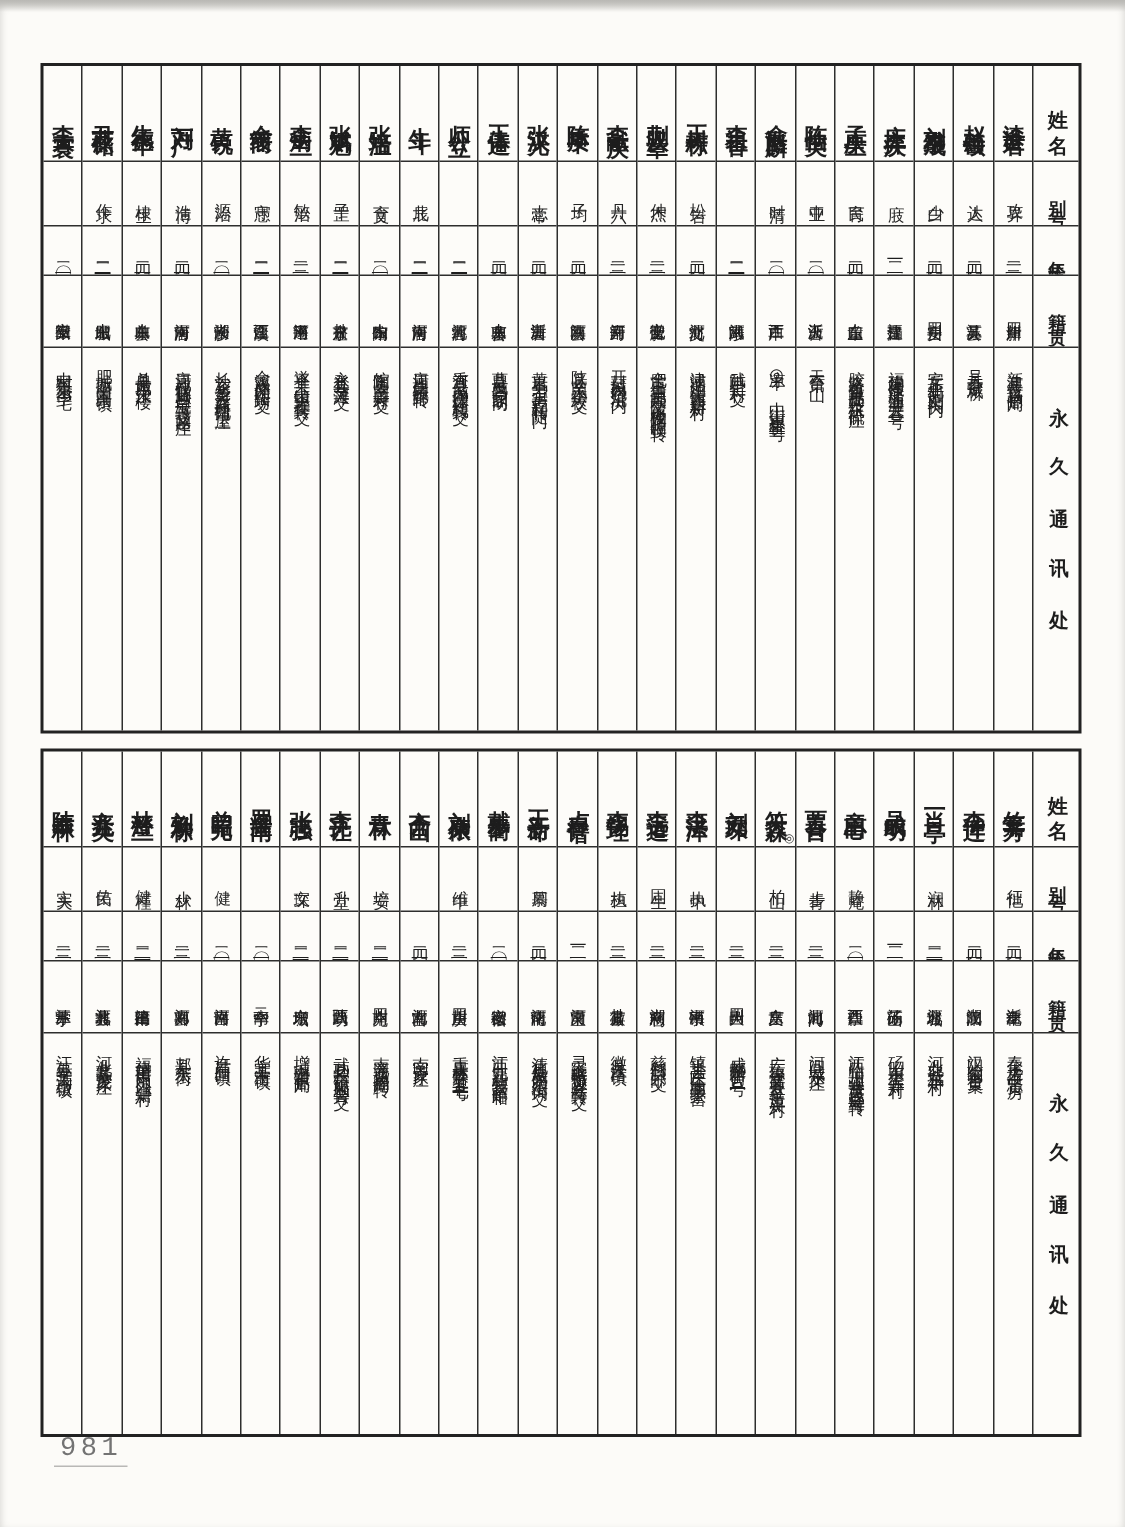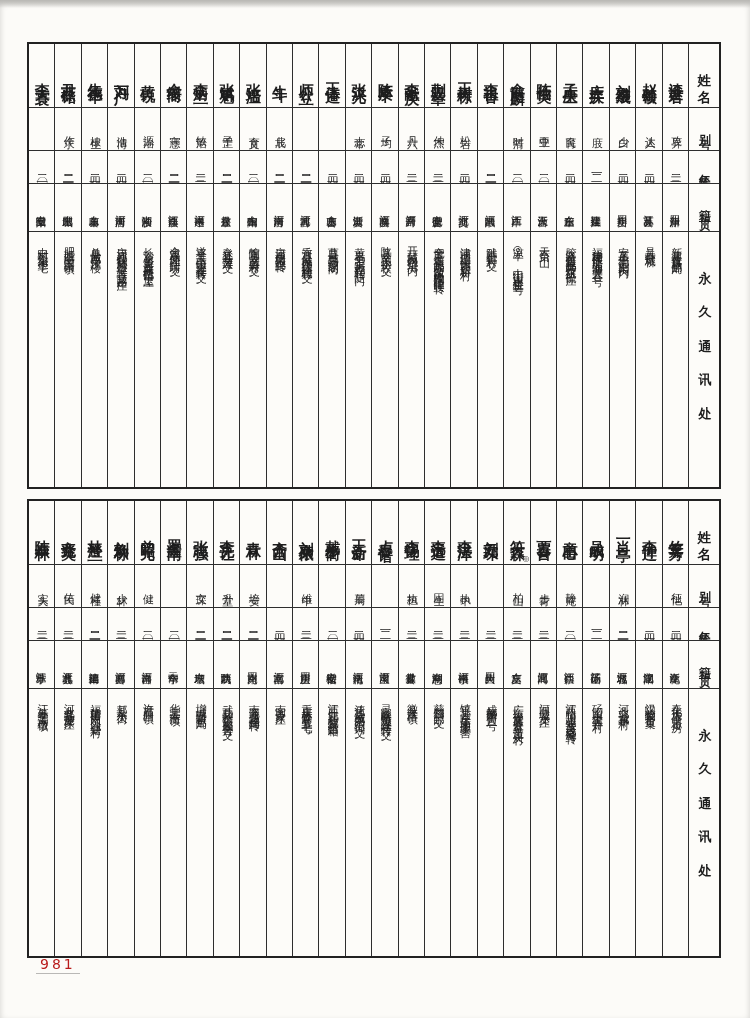--- a/index.html
+++ b/index.html
@@ -40,22 +40,22 @@
   .addr{font-size:11px;letter-spacing:2.5px;}
   .hdr .vtext{font-weight:700;}
   .hdr-name{font-size:13.5px;letter-spacing:17px;padding-top:6px;}
   .hdr-alias{font-size:12px;letter-spacing:7px;padding-top:3px;}
   .hdr-age{font-size:11.5px;letter-spacing:2px;}
   .hdr-native{font-size:12px;letter-spacing:10px;padding-top:4px;}
   .hdr-addr{font-size:13px;letter-spacing:34px;padding-top:22px;font-weight:700;}
   .mark{position:absolute;right:0px;bottom:1px;font-size:8px;color:#333;}
   .pagenum{
     position:absolute;left:36px;top:956px;
-    font-size:14px;letter-spacing:3px;color:#b91c1c;
-    border-bottom:1px solid rgba(60,60,60,.35);padding:0 4px 1px;
+    font-size:18px;letter-spacing:3px;color:#737373;
+    border-bottom:1px solid rgba(60,60,60,.35);padding:0 4px 1px;font-family:Liberation Mono, monospace;
   }
 </style>
 </head>
 <body>
 
 <div class="page">
   <div class="edge-shadow"></div>
 
   <section class="roster" id="table-top">
     <div class="col header-col">

